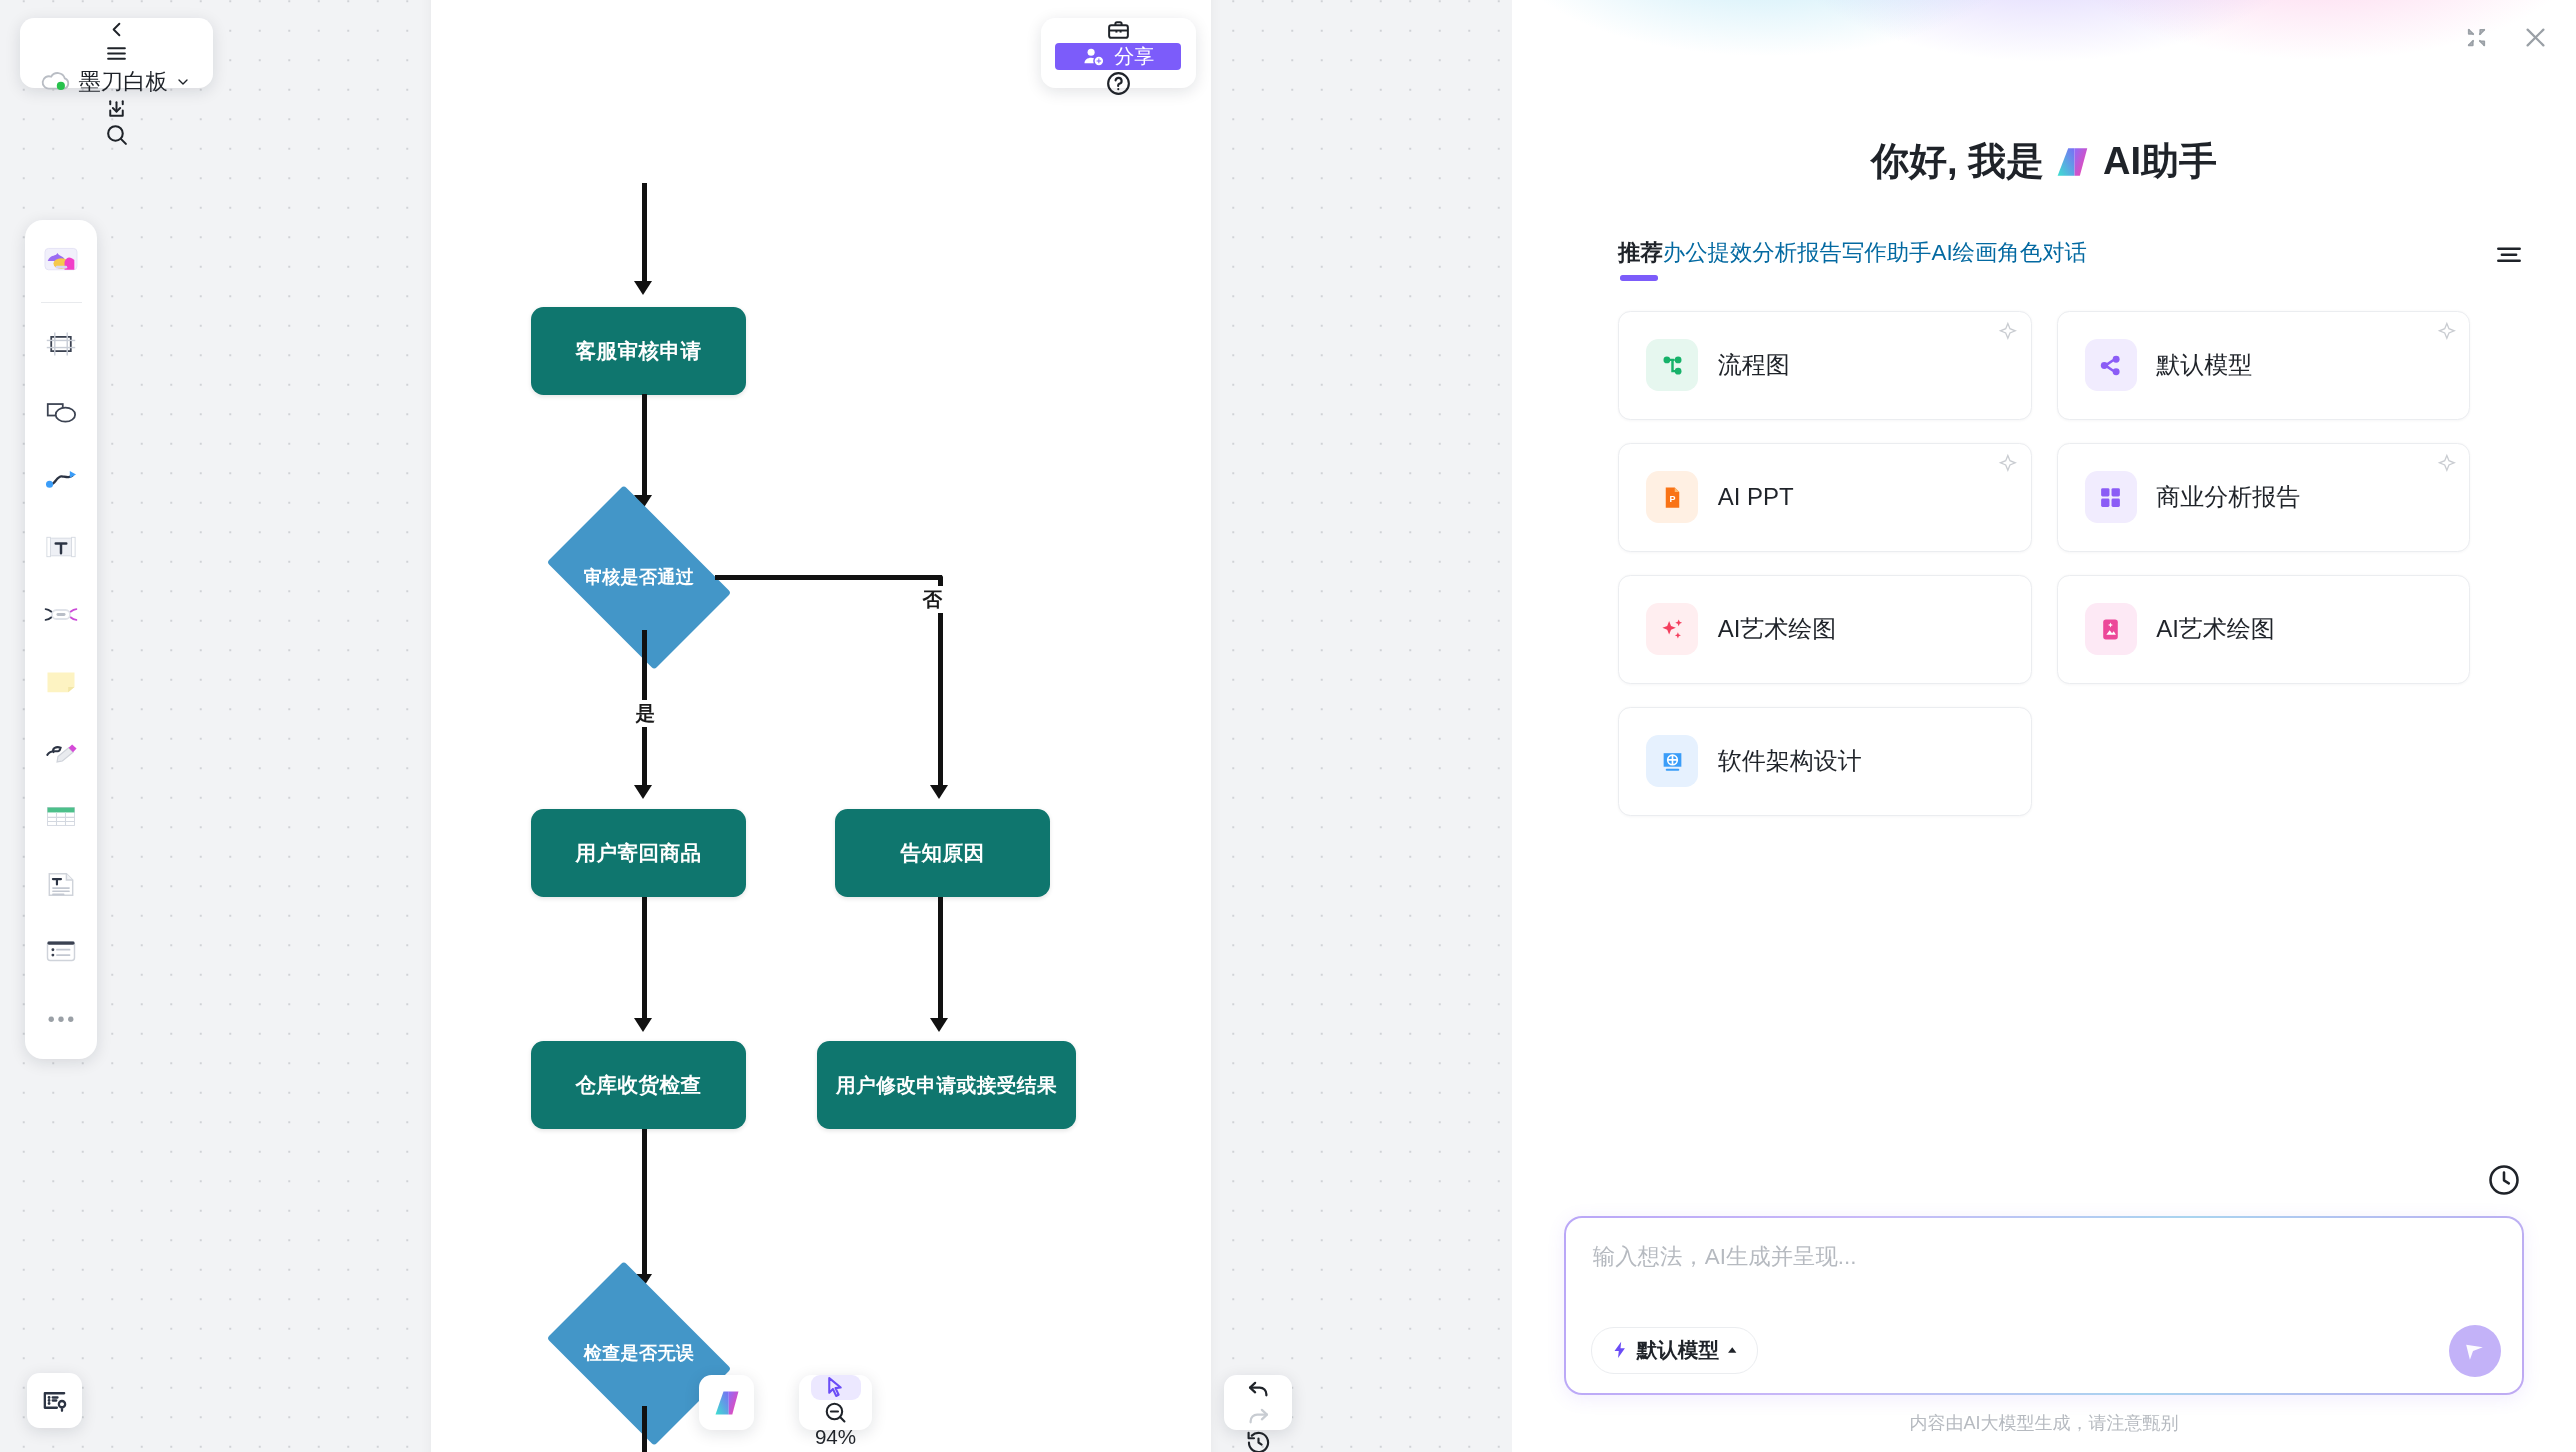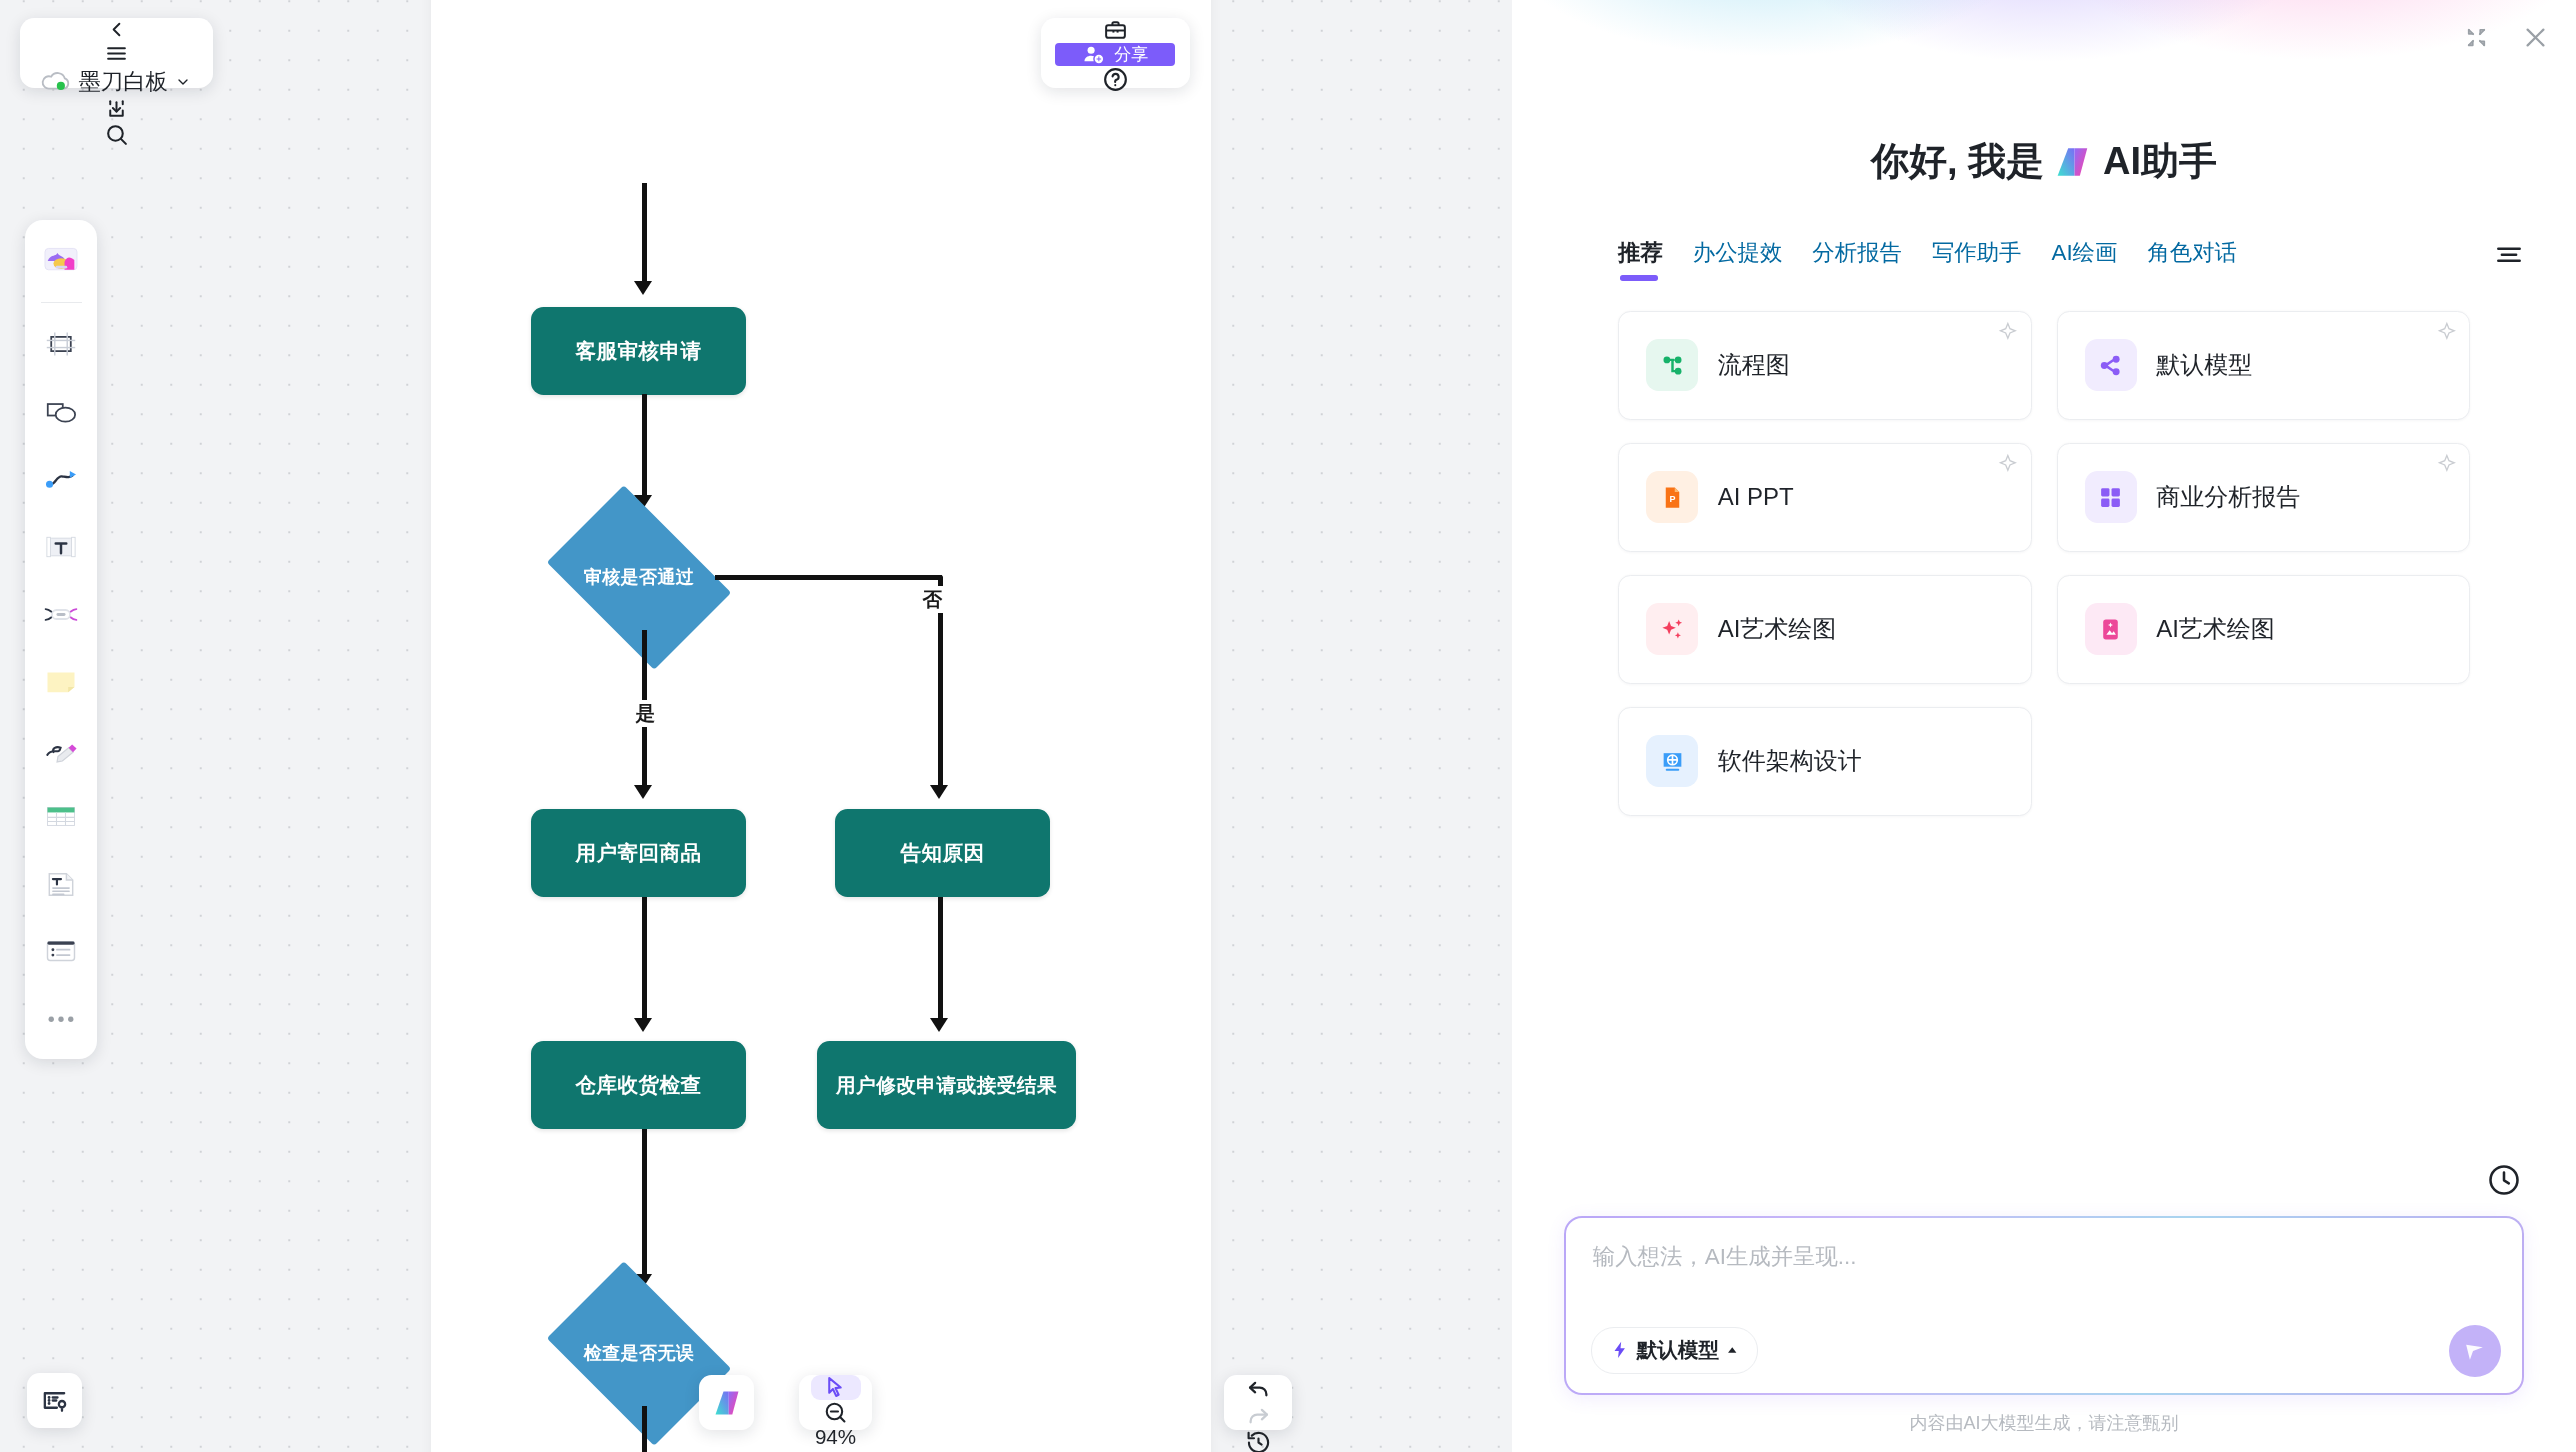--- a/index.html
+++ b/index.html
@@ -96,21 +96,21 @@
   }
   #doc-title .ttl { font-size: 22.4px; color: #1f2329; font-weight: 500; }
   .cloud-ico { position: relative; width: 30px; height: 23px; }
 
   
   #topbar-center { left: 1041px; top: 18px; height: 70px; padding: 0 14.3px; }
   #share-btn {
     display: flex; align-items: center; gap: 9px;
     background: #7c5cfa; color: #fff;
     height: 48px; padding: 0 27px; border-radius: 4px;
-    font-size: 17px; font-weight: 500; border: none; cursor: pointer;
+    font-size: 20px; font-weight: 500; border: none; cursor: pointer;
   }
 
   
   #tool-dock {
     position: absolute; left: 25px; top: 220px;
     width: 72px; padding: 12.5px 0;
     background: #fff; border-radius: 18px;
     box-shadow: 0 3.6px 16px rgba(17,24,39,0.12);
     display: flex; flex-direction: column; align-items: center; gap: 12.5px;
   }
@@ -163,21 +163,21 @@
   }
   .win-btn { width: 36px; height: 36px; cursor: pointer; display:flex; align-items:center; justify-content:center; color:#9aa0a6; }
 
   #ai-greeting {
     margin-top: 136px;
     display: flex; align-items: center; justify-content: center; gap: 9px;
     font-size: 38px; font-weight: bold; color: #1f2329;
     position: relative; z-index: 2;
   }
   #tabs-row {
-    display: flex; align-items: flex-end; gap: 30px;
+    display: flex; align-items: flex-end; 
     margin: 50px 0 0 106px;
   }
   .tab {
     font-size: 22.4px; color: #0369a1; cursor: pointer;
     padding-bottom: 12.5px; position: relative; white-space: nowrap;
   }
   .tab.active { color: #1f2329; font-weight: bold; }
   .tab.active::after {
     content: ""; position: absolute; left: 1.8px; bottom: 0;
     width: 38px; height: 5.4px; border-radius: 2.7px; background: #7c5cfa;

